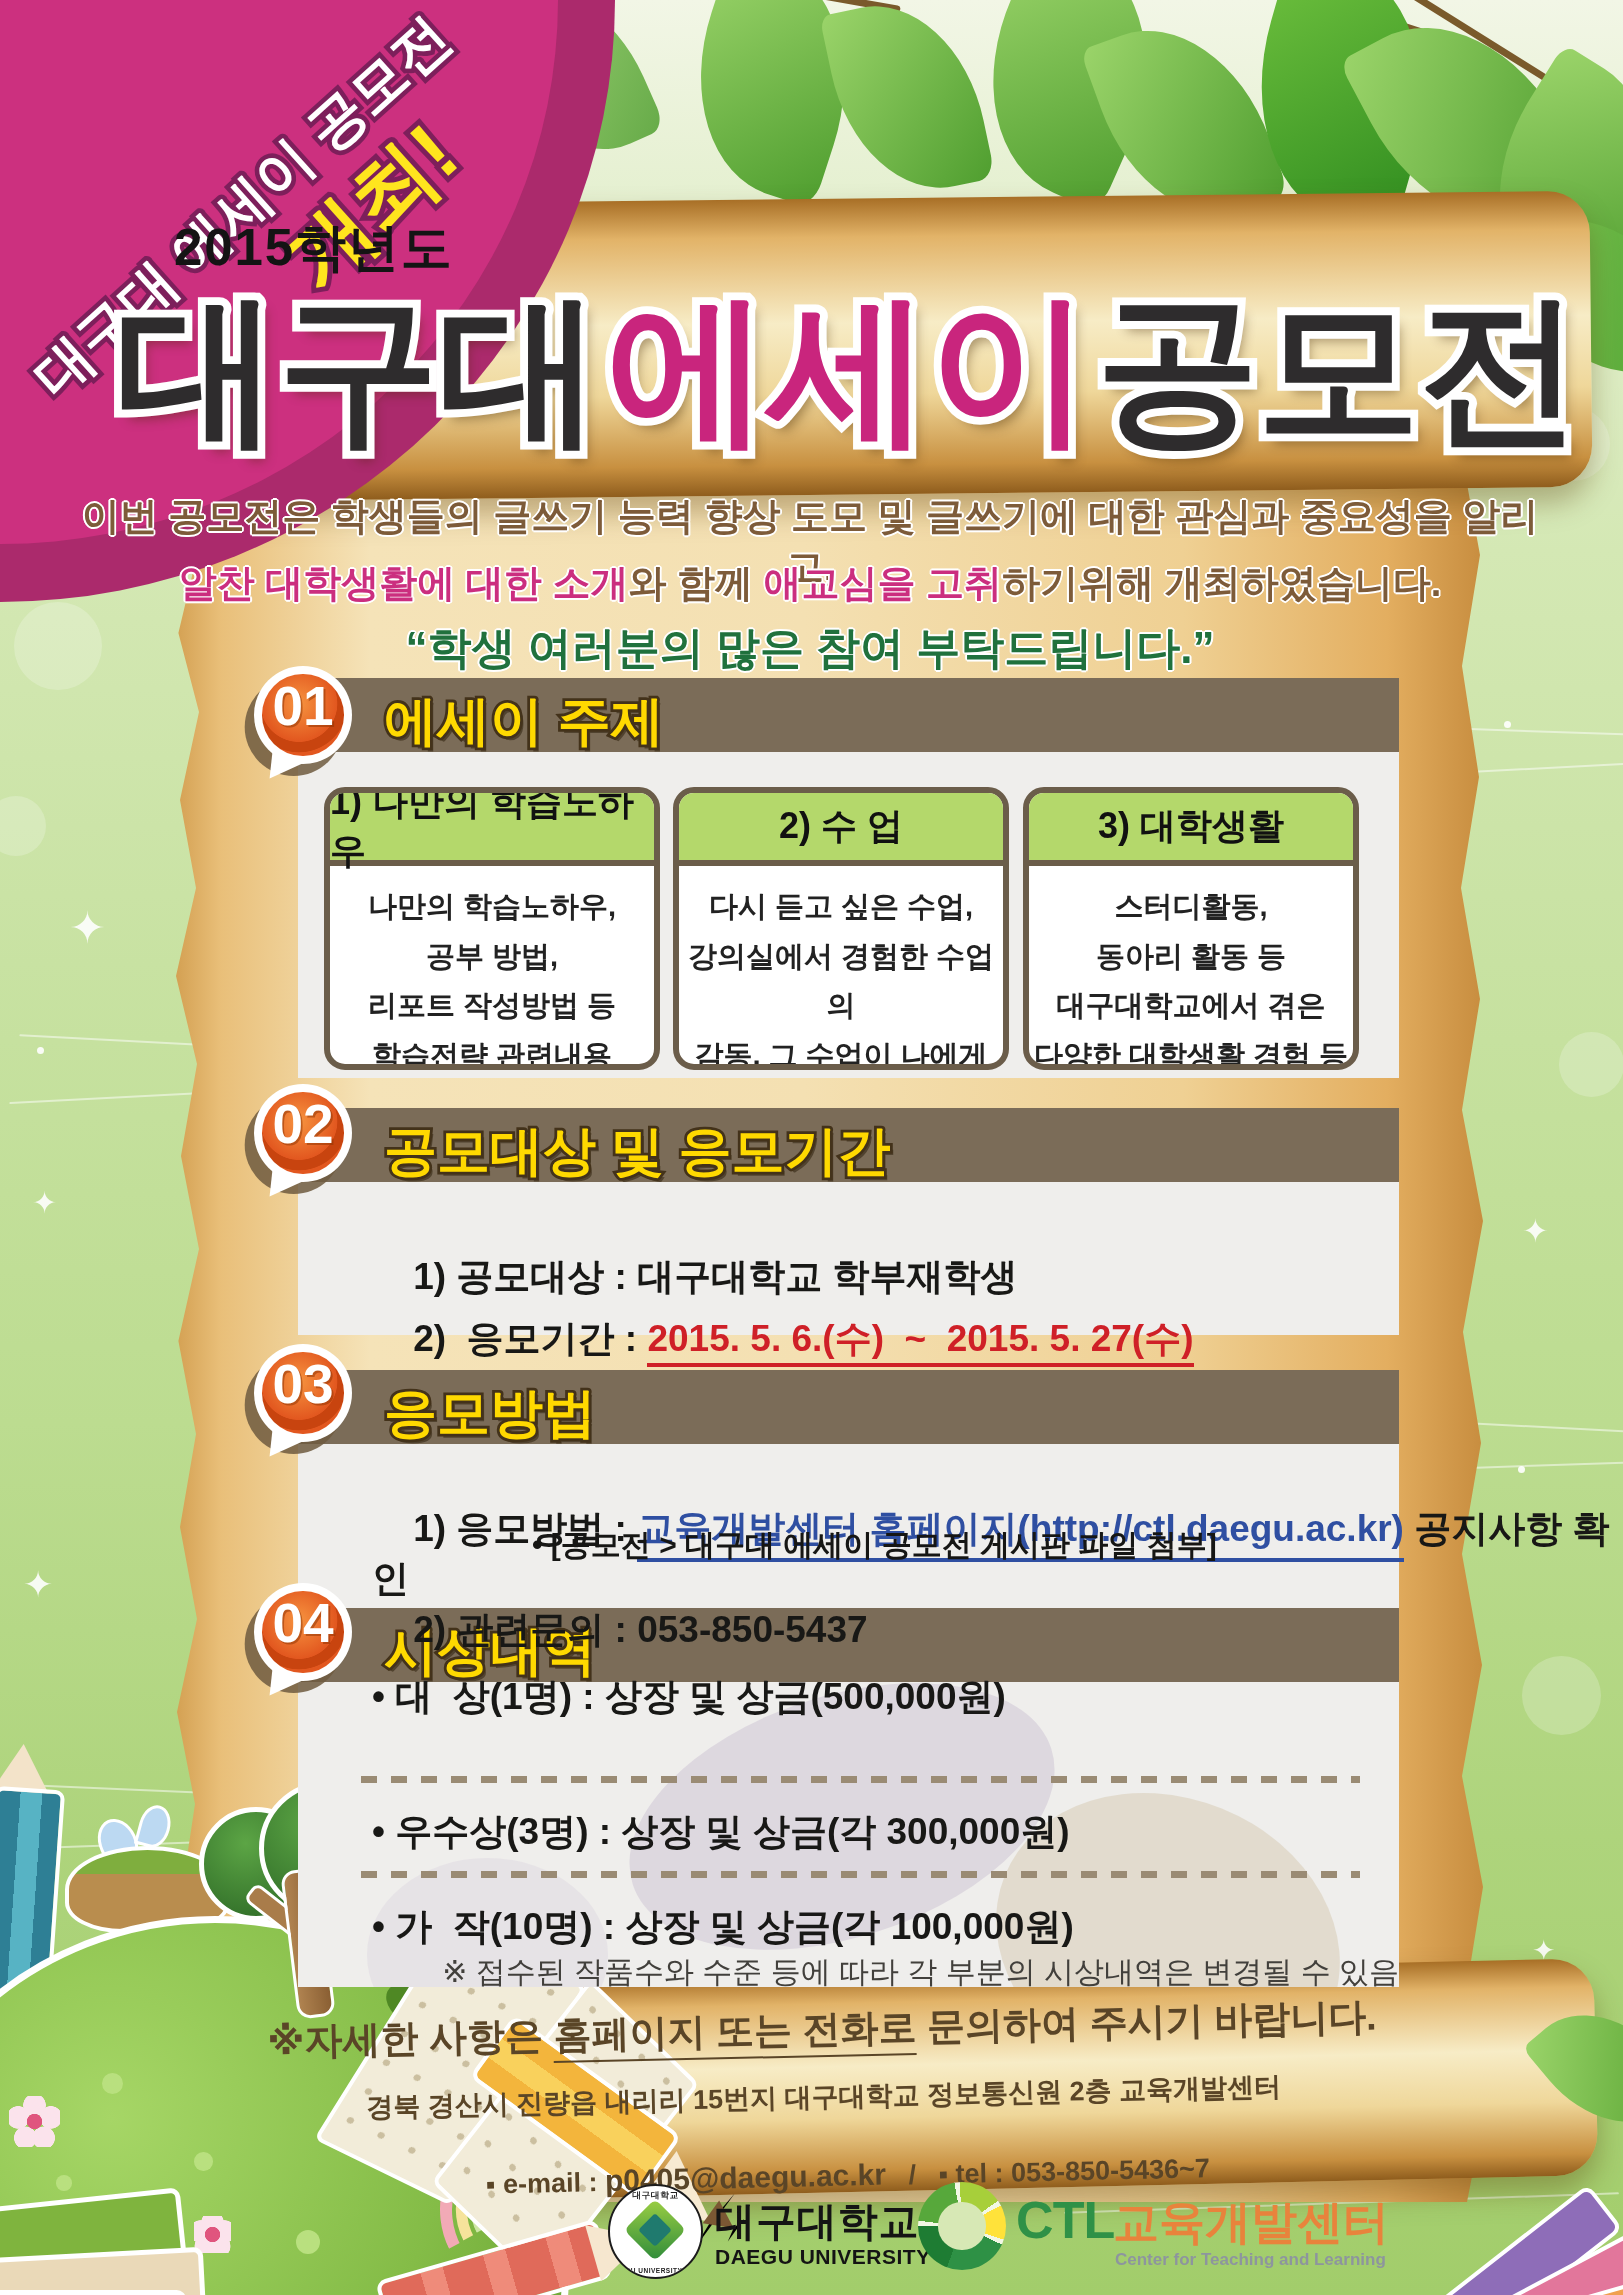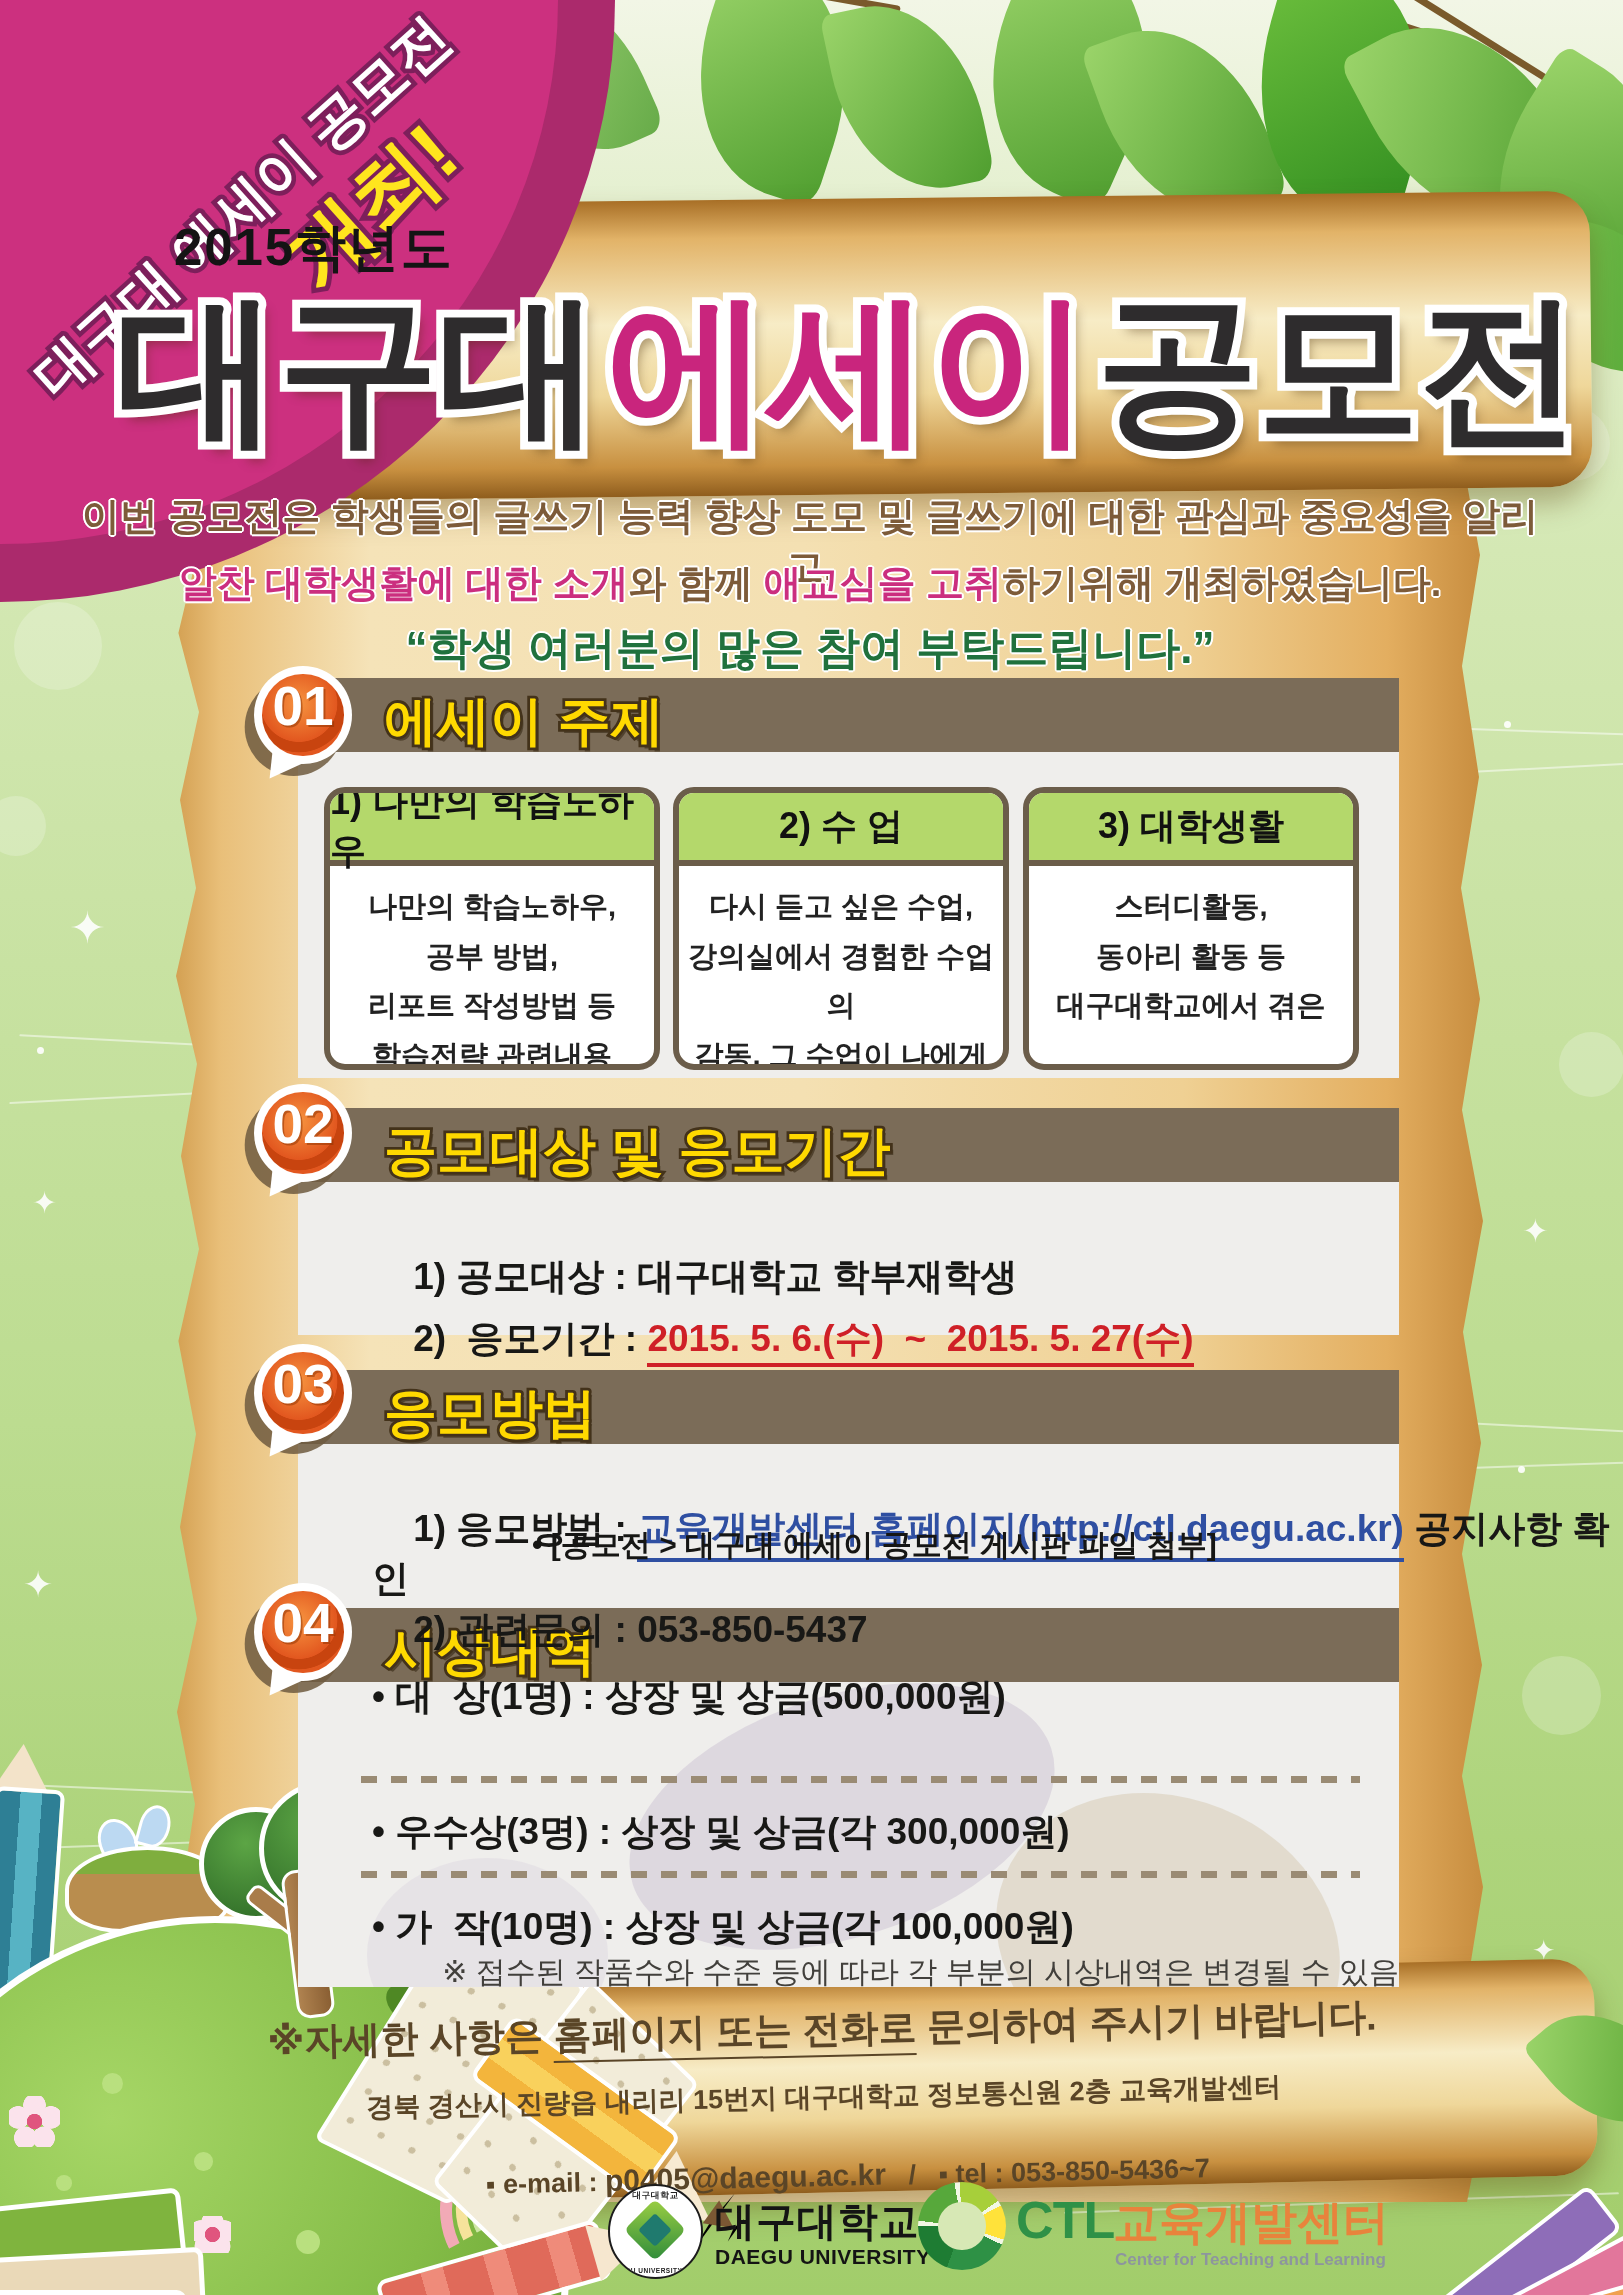--- a/index.html
+++ b/index.html
@@ -247,20 +247,21 @@
       <div>감동, 그 수업이 나에게 미친</div>
 
     </div>
   </div>
   <div class="abs tbox" style="left:1023px;">
     <div class="bh">3) 대학생활</div>
     <div class="bb">
       <div>스터디활동,</div>
       <div>동아리 활동 등</div>
       <div>대구대학교에서 겪은</div>
+      <div>다양한 대학생활 경험 등</div>
     </div>
   </div>
 
   <div class="abs bar" style="top:1108px;">
     <div class="ttl bar-ttl dl">
       <span class="back">공모대상 및 응모기간</span><span class="front">공모대상 및 응모기간</span>
     </div>
   </div>
   <div class="abs panel" style="top:1182px;height:153px;"></div>
   <div class="abs badge" style="left:254px;top:1084px;">

